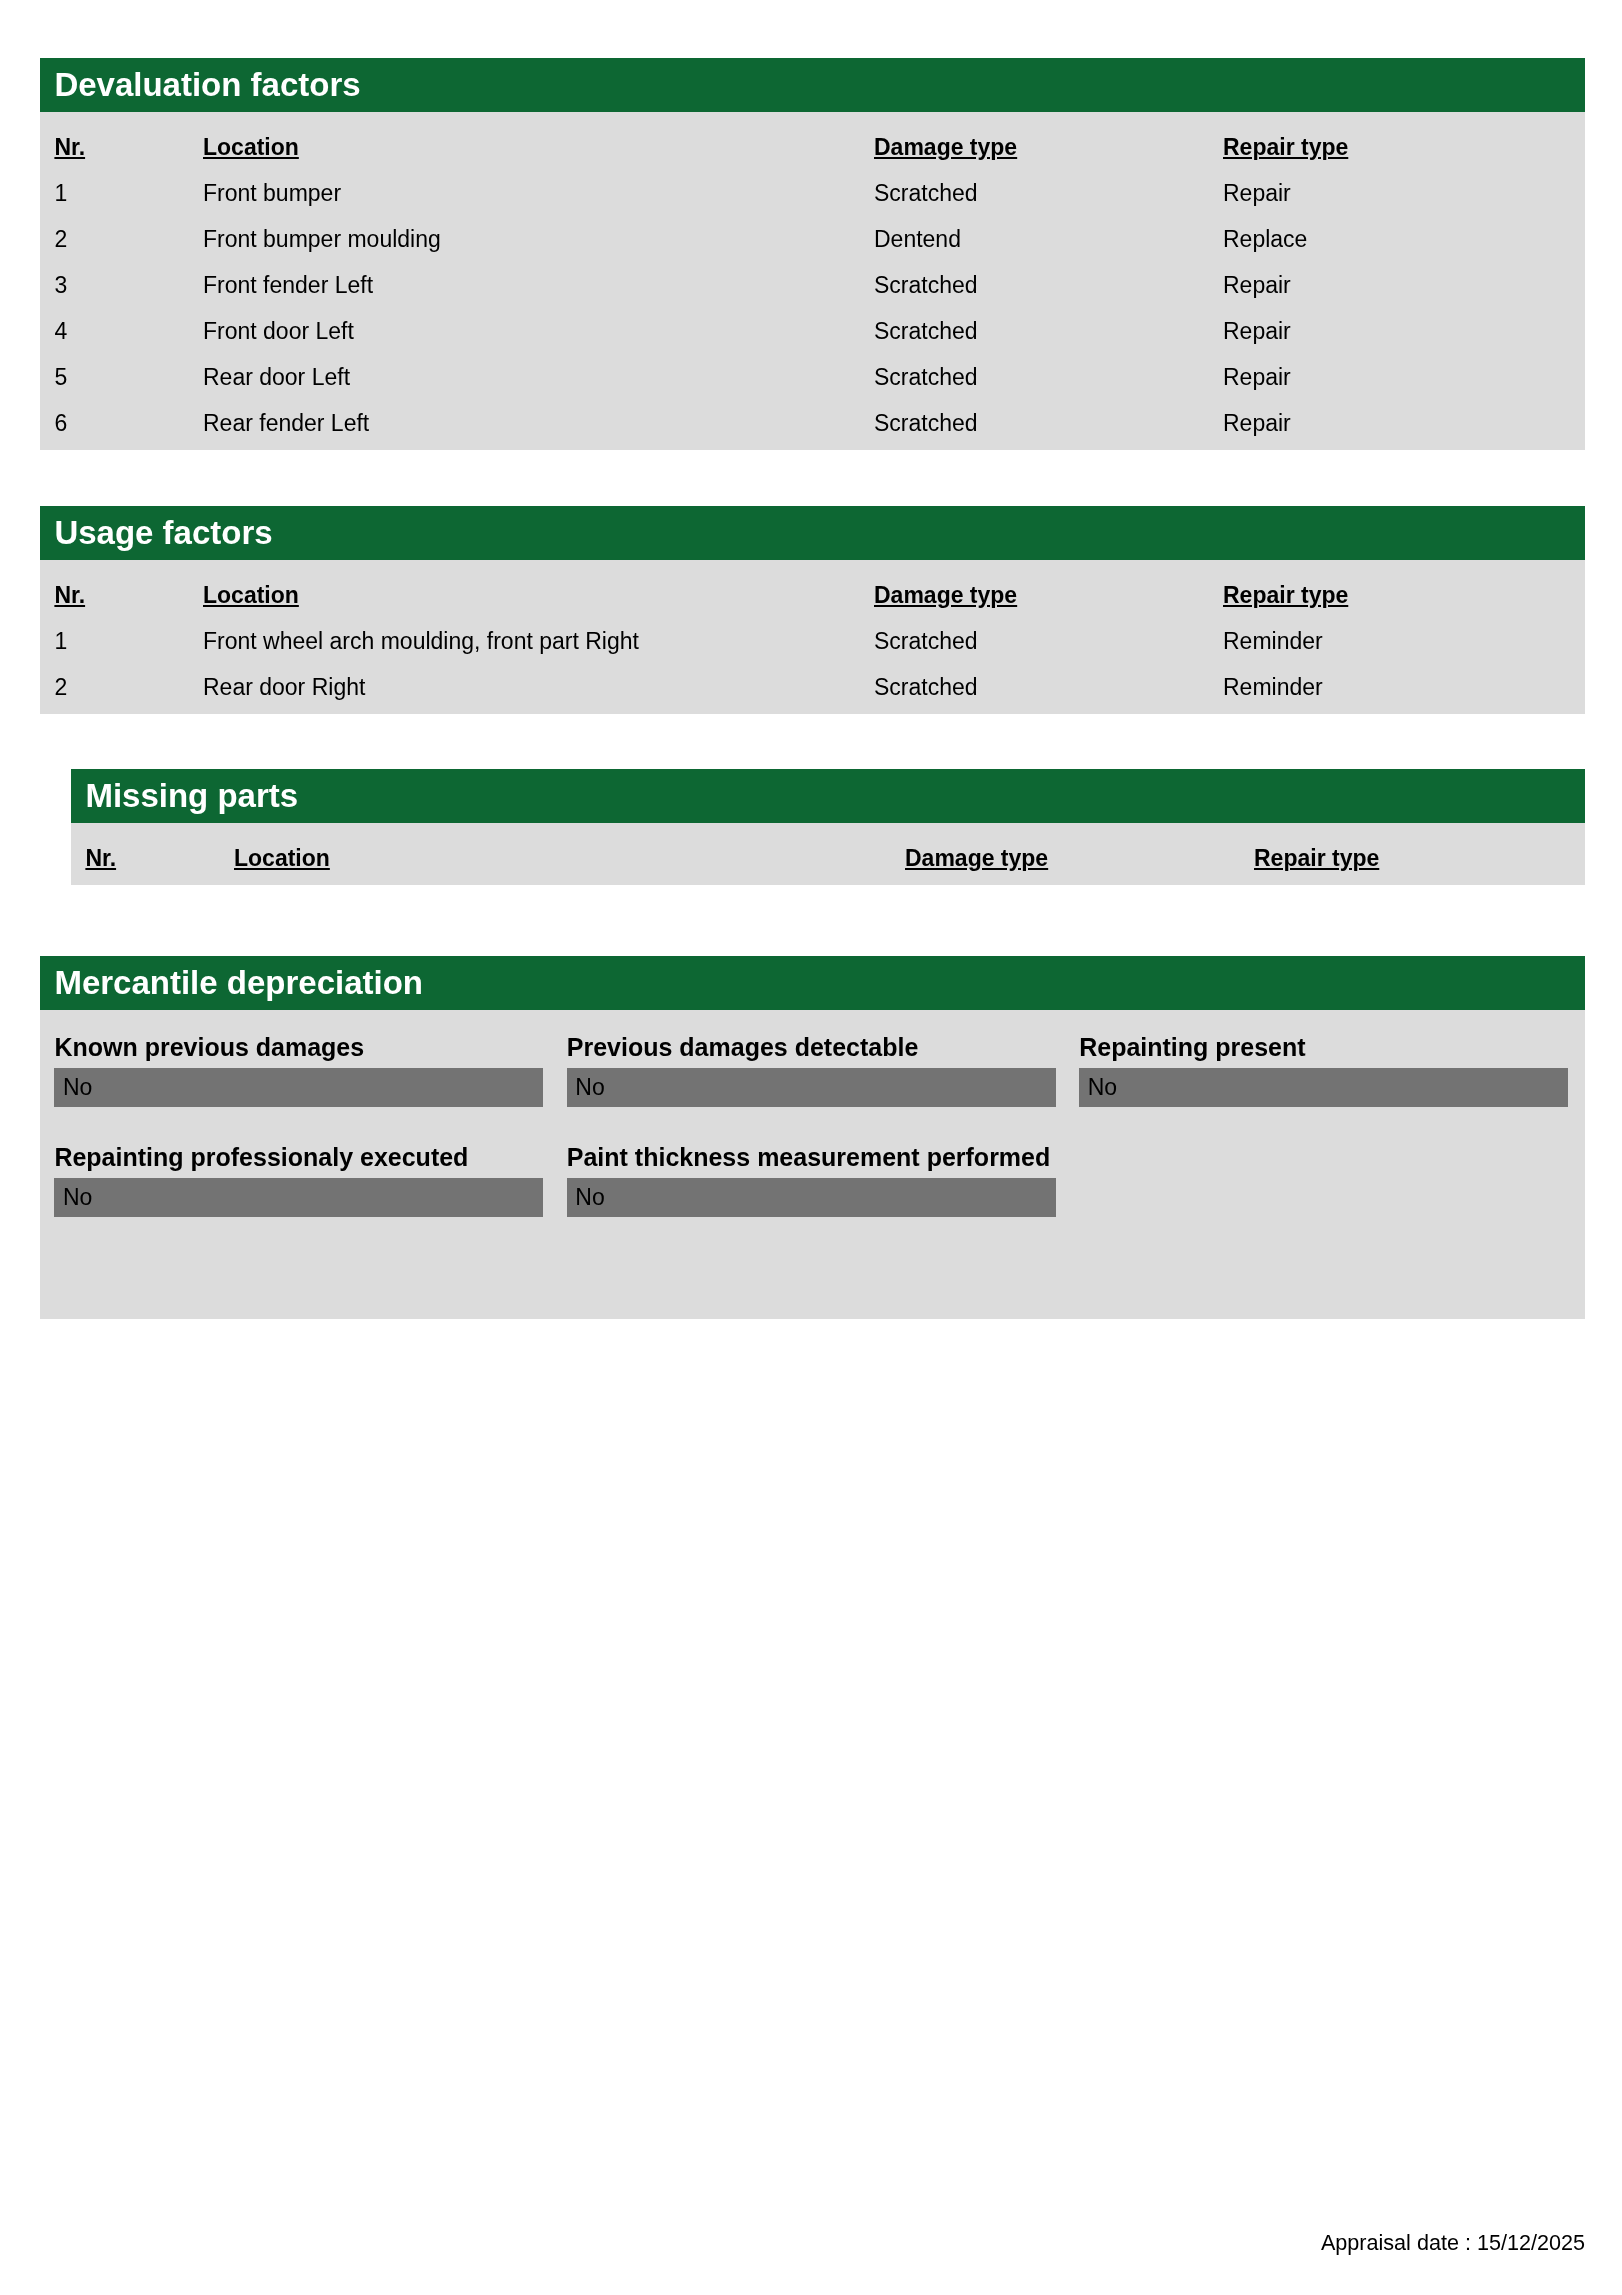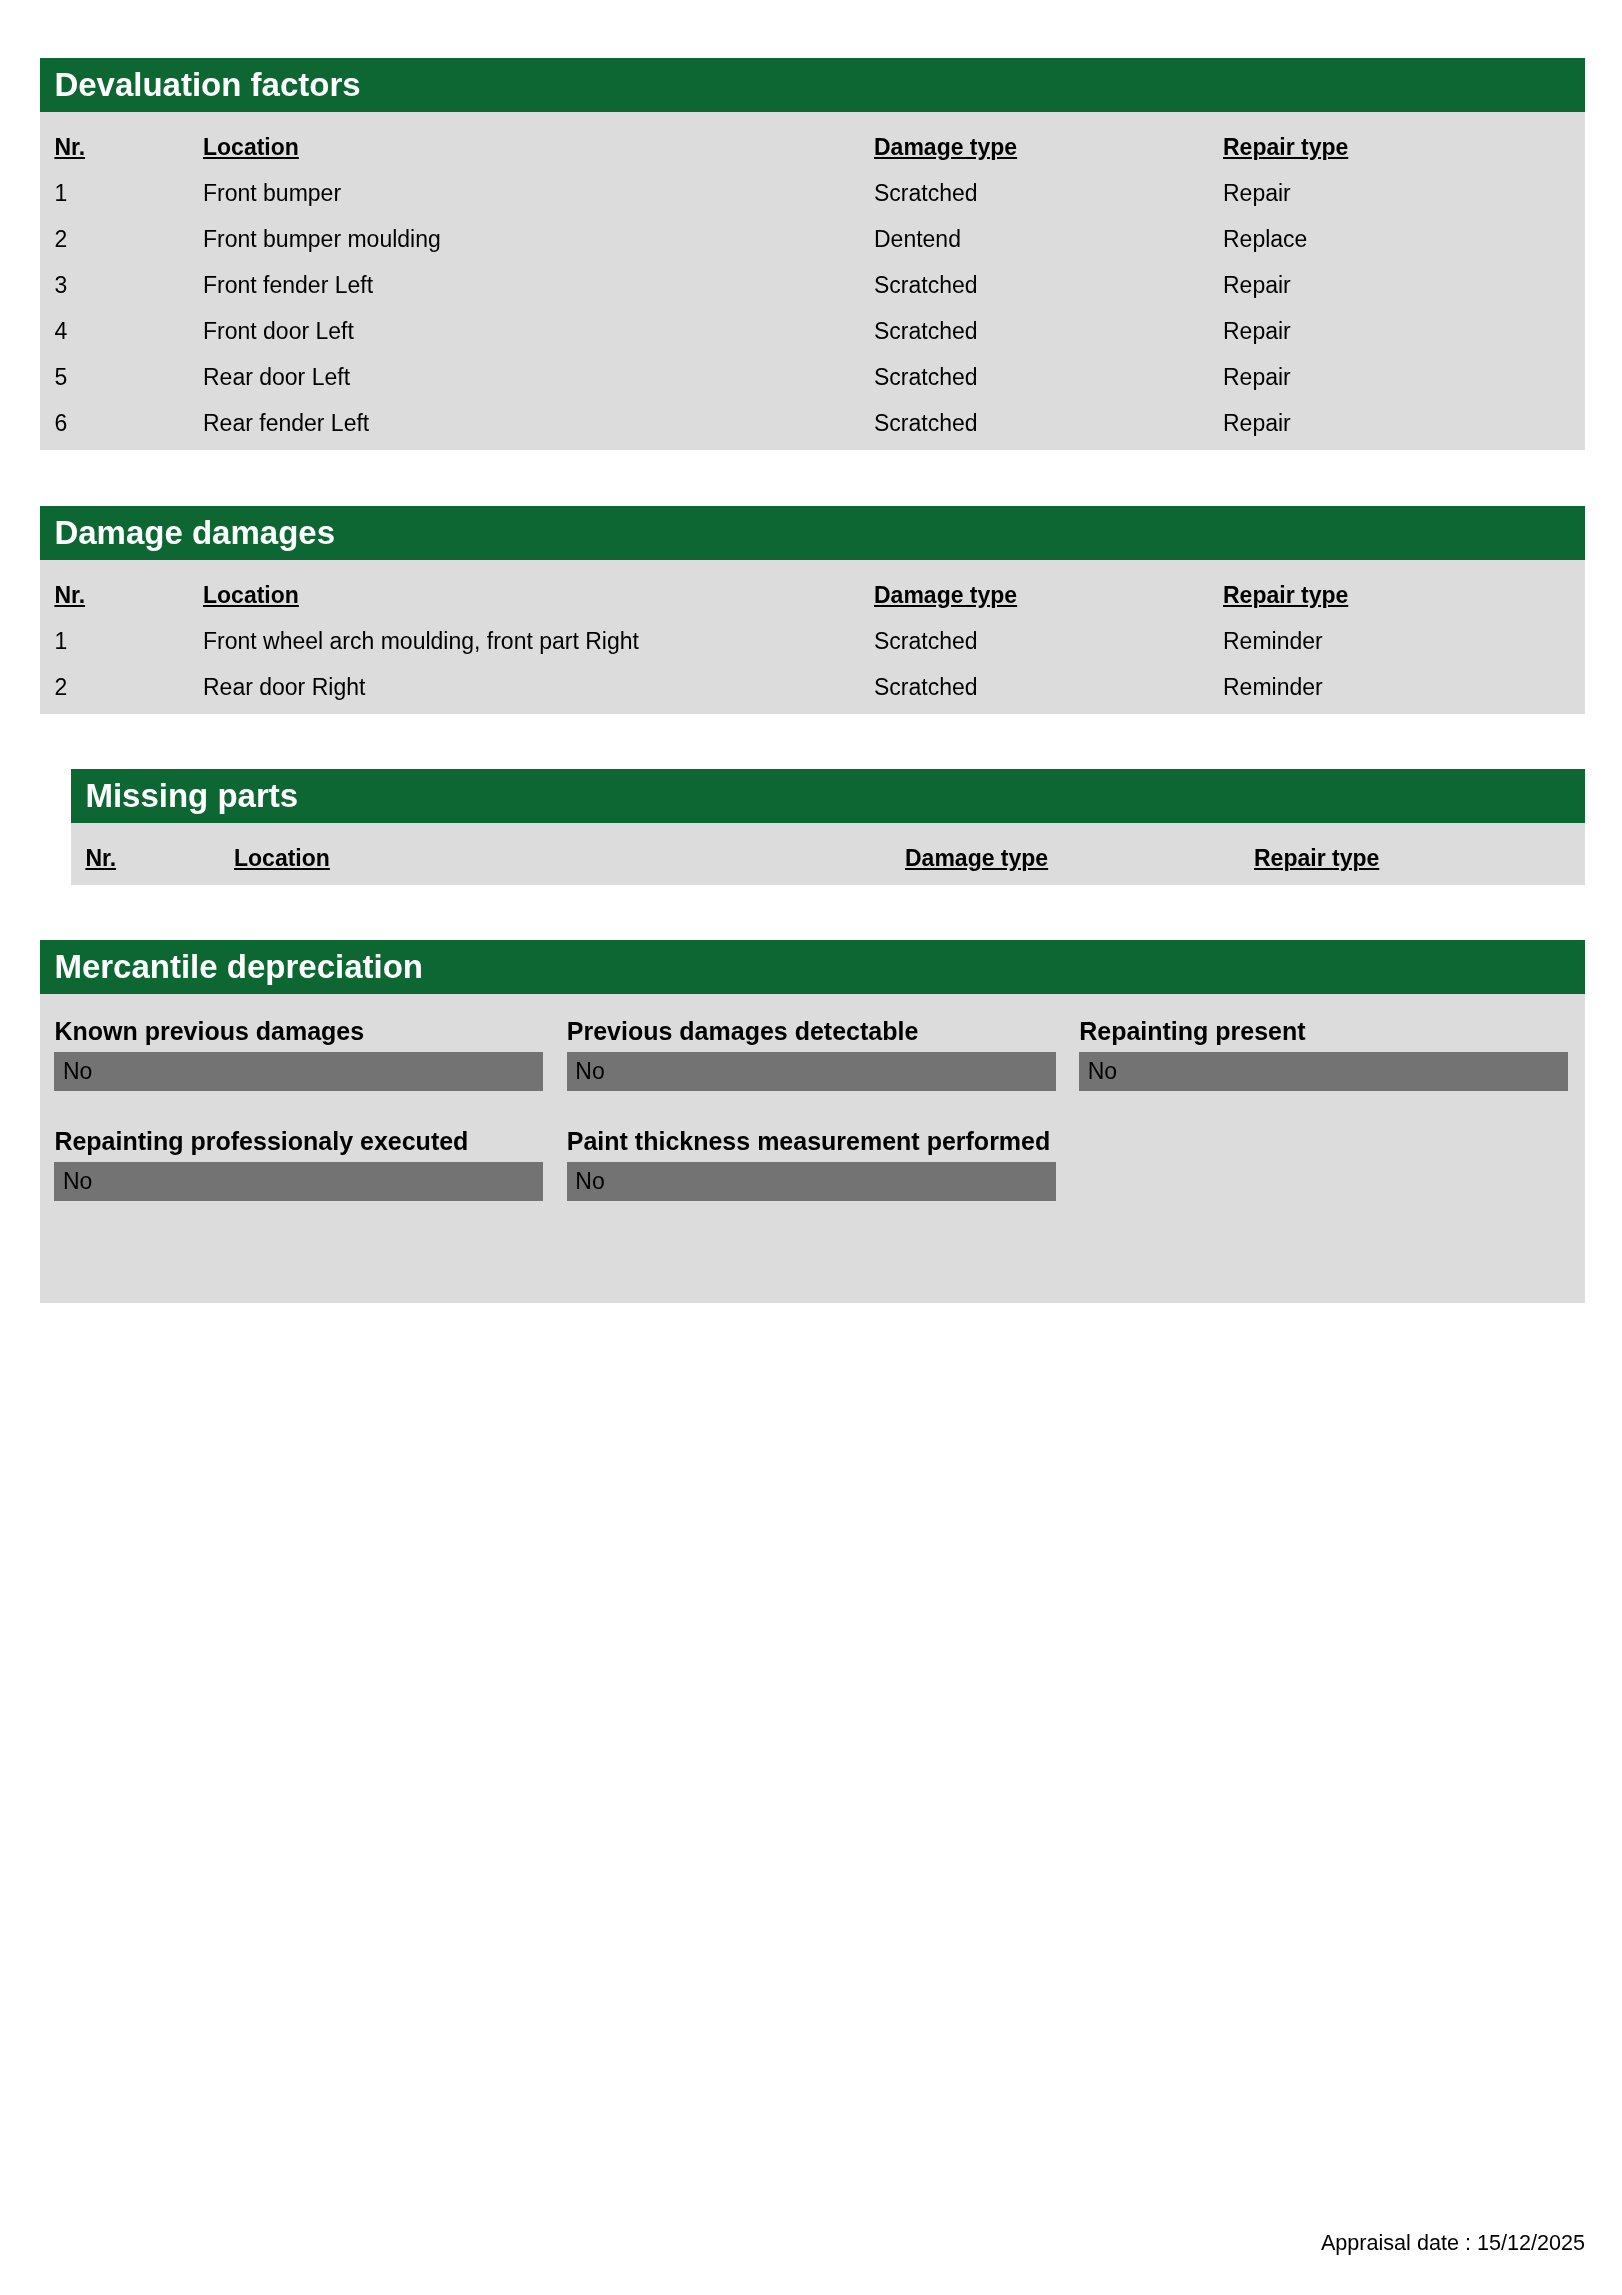--- a/index.html
+++ b/index.html
@@ -146,21 +146,21 @@
             <td>Scratched</td>
             <td>Repair</td>
           </tr>
         </tbody>
       </table>
     </div>
   </section>
 
   <section class="block" style="margin-bottom:55px;">
     <div class="sec-title-bar">
-      <span>Damage damages</span>
+      <span>Usage factors</span>
     </div>
     <div class="sec-body" style="height:154px;">
       <table class="dmg-table">
         <colgroup>
             <col style="width:163px">
             <col style="width:671px">
             <col style="width:349px">
             <col>
           </colgroup>
         <thead>
@@ -182,21 +182,21 @@
             <td>2</td>
             <td>Rear door Right</td>
             <td>Scratched</td>
             <td>Reminder</td>
           </tr>
         </tbody>
       </table>
     </div>
   </section>
 
-  <section class="block" style="margin-bottom:55px;padding-left:31px;">
+  <section class="block" style="margin-bottom:71px;padding-left:31px;">
     <div class="sec-title-bar">
       <span>Missing parts</span>
     </div>
     <div class="sec-body" style="height:62px;">
       <table class="dmg-table">
         <colgroup>
             <col style="width:163px">
             <col style="width:671px">
             <col style="width:349px">
             <col>

